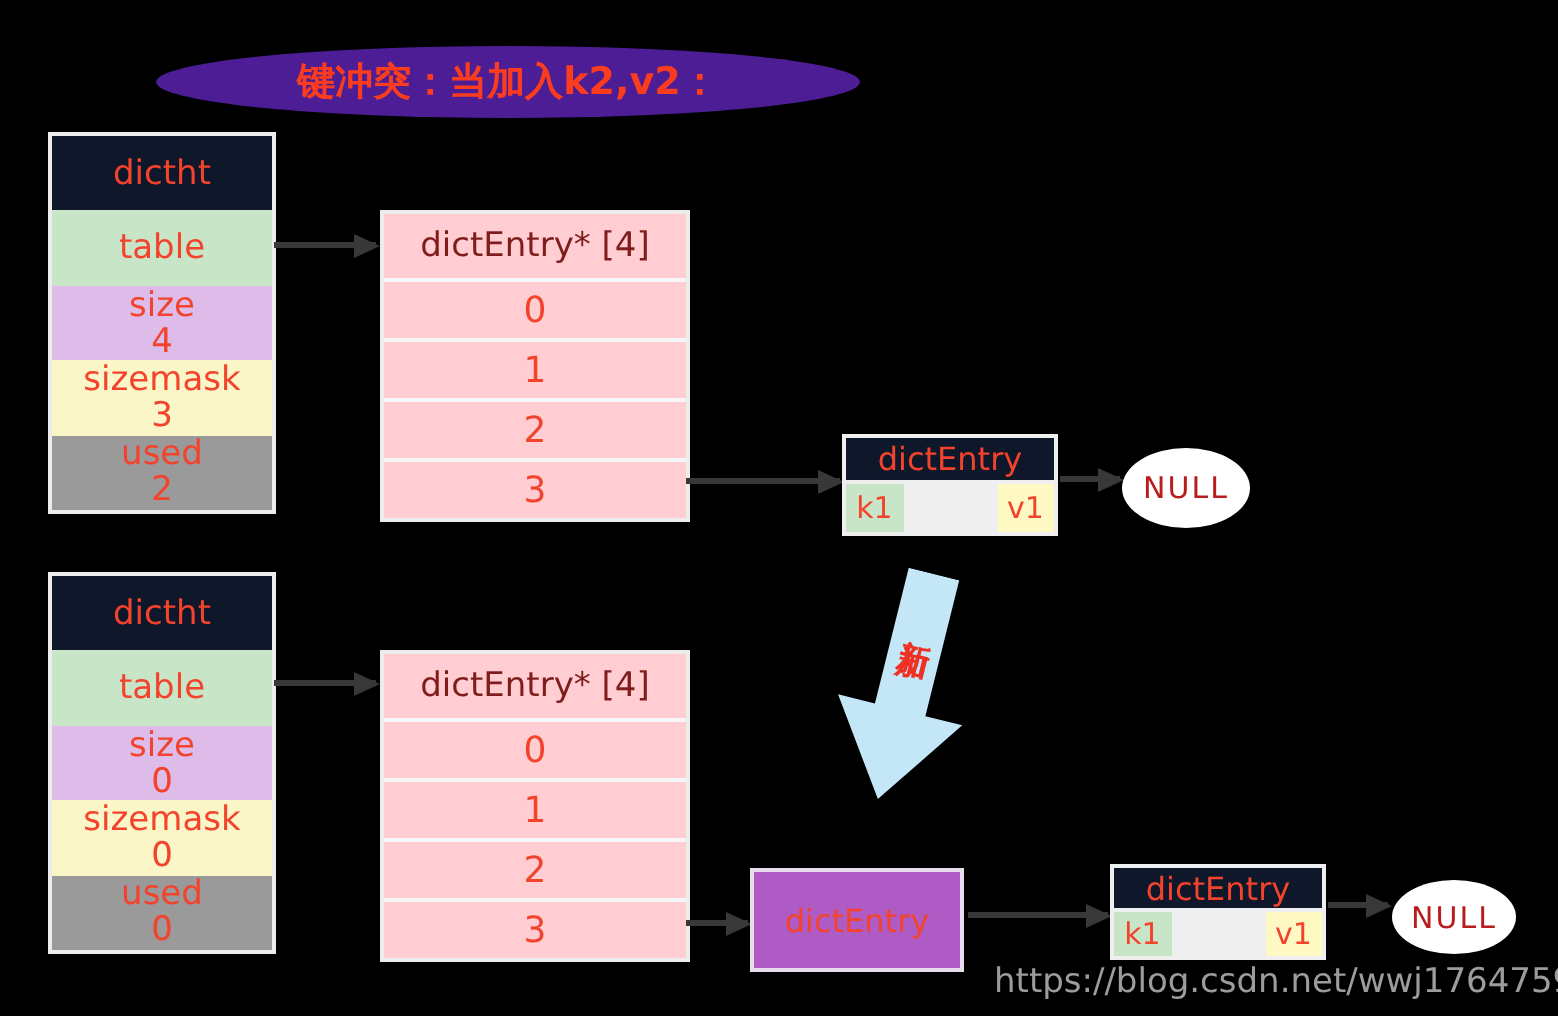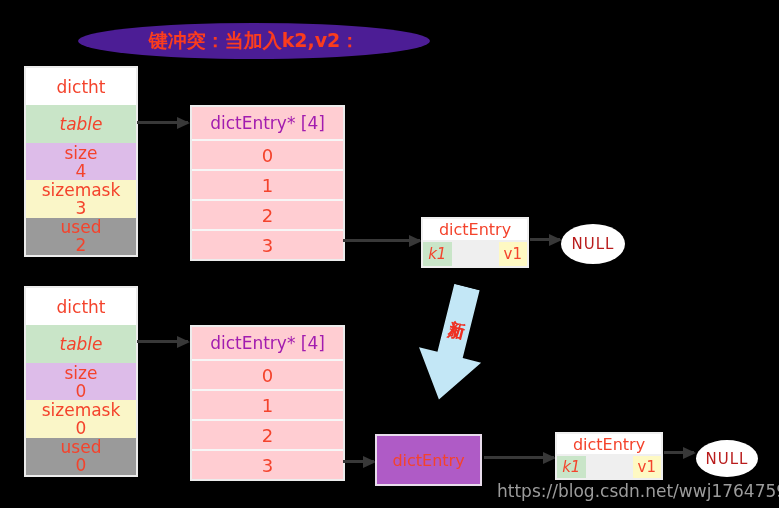--- a/index.html
+++ b/index.html
@@ -7,27 +7,27 @@
          font-family:"DejaVu Sans",sans-serif;}
   .abs{position:absolute;}
   
   .bubble{left:78px;top:23px;width:352px;height:36px;background:#4c1d95;border-radius:50%;
           display:flex;align-items:center;justify-content:center;}
   .bubble span{color:#fb3c1e;font-weight:bold;font-size:19px;white-space:nowrap;}
   
   .vtable{width:110px;height:187px;border:2px solid #ececec;display:flex;flex-direction:column;}
   .vrow{flex:1;display:flex;flex-direction:column;align-items:center;justify-content:center;
         color:#f4432c;font-size:17px;line-height:18px;overflow:hidden;text-align:center;}
-  .bg-pink{background:#ffffff;} .bg-green{background:#c9e5c8;font-style:italic;} .bg-lav{background:#ddbce9;}
+  .bg-pink{background:#0f172a;} .bg-green{background:#c9e5c8;} .bg-lav{background:#ddbce9;}
   .bg-yellow{background:#faf6c8;} .bg-gray{background:#9a9a9a;} .bg-blue{background:#fef9c3;margin-left:45px;}
   .bg-purple{background:#af5bc6;}
   
   .bucket{width:151px;border:2px solid #ececec;background:#ffcdd2;display:flex;flex-direction:column;}
   .bucket-header{height:32px;display:flex;align-items:center;justify-content:center;
-                 color:#a21caf;font-size:17px;}
+                 color:#7f1d1d;font-size:17px;}
   .bucket-slot{height:28px;border-top:2px solid #f6f6f6;display:flex;align-items:center;
                justify-content:center;color:#f4432c;font-size:18px;}
   
   .entry{background:#efefef;padding:2px;display:flex;flex-direction:column;gap:2px;box-sizing:border-box;}
   .entry-header{flex:1;display:flex;align-items:center;justify-content:center;
                 color:#f4432c;font-size:16px;}
   .entry-cells{flex:1.1;display:flex;gap:2px;}
   .entry-cell{flex:1;display:flex;align-items:center;justify-content:center;
               color:#f4432c;font-size:15px;}
   .entry.purple{background:#e9dcec;}

